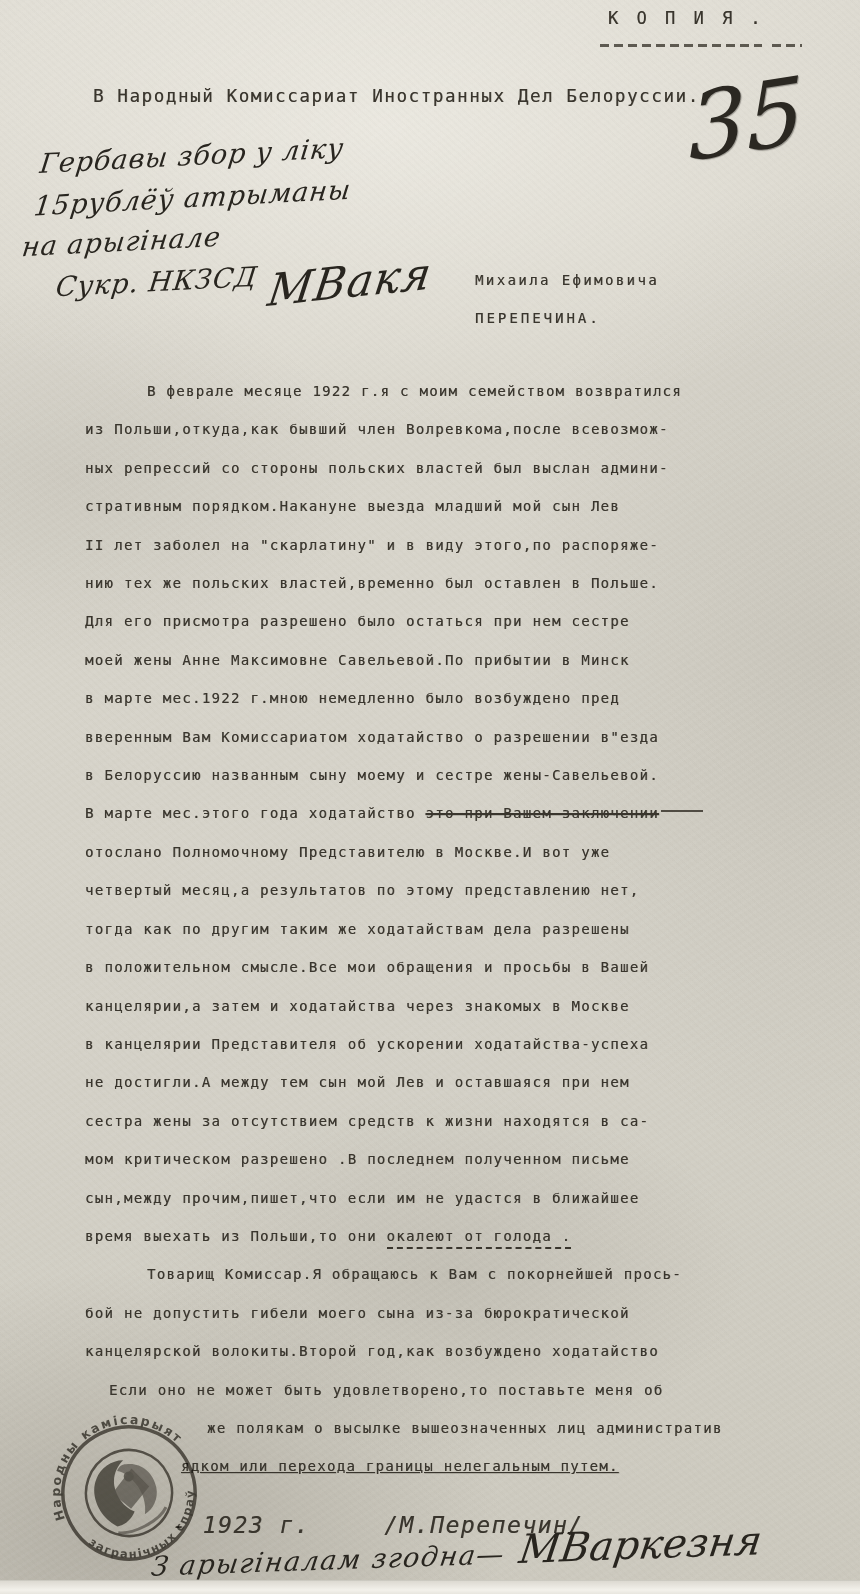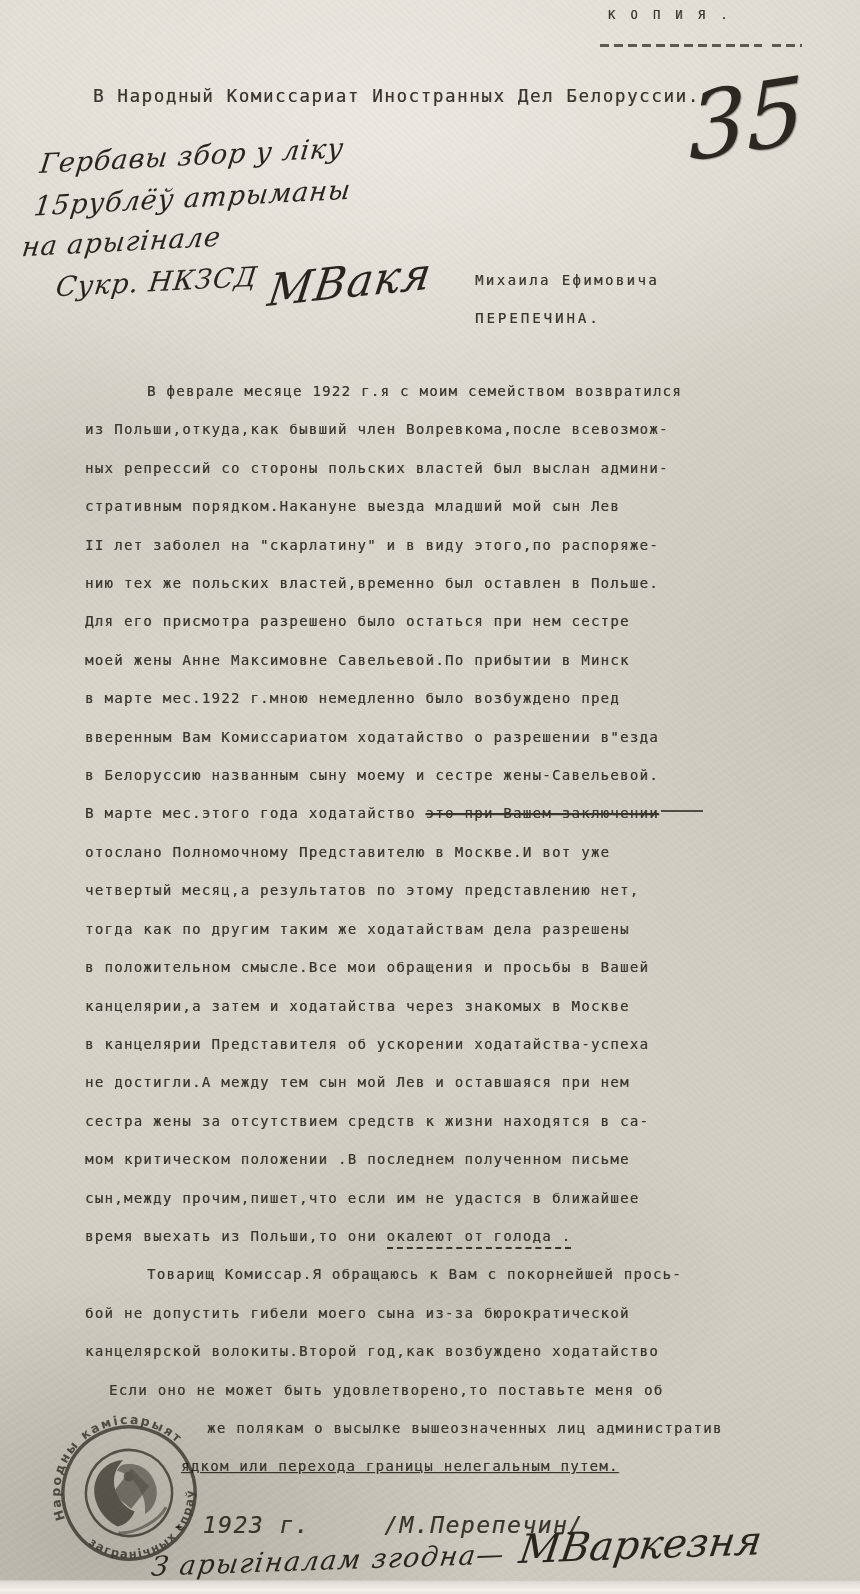--- a/index.html
+++ b/index.html
@@ -27,21 +27,21 @@
     background:linear-gradient(#dcd9d1,#f3f1eb 70%,#e8e6df);
     border-top:1px solid rgba(150,145,135,0.35);
   }
   
   .type{
     color:#39352d;
     text-shadow:0.4px 0.4px 0.6px rgba(57,53,45,0.55);
   }
   .copy-label{
     position:absolute;left:608px;top:8px;
-    font-size:12px;letter-spacing:4px;
+    font-size:17px;letter-spacing:4px;
   }
   .copy-underline{
     position:absolute;left:600px;top:44px;width:162px;height:3px;
     background:repeating-linear-gradient(90deg,#3c382f 0 9px,transparent 9px 14px);
     opacity:.8;
   }
   .copy-underline2{
     position:absolute;left:772px;top:44px;width:30px;height:3px;
     background:repeating-linear-gradient(90deg,#3c382f 0 9px,transparent 9px 14px);
     opacity:.8;
@@ -139,21 +139,21 @@
       <div class="tline">в Белоруссию названным сыну моему и сестре жены-Савельевой.</div>
       <div class="tline">В марте мес.этого года ходатайство <span class="struck">это при Вашем заключении</span><span class="strike-ext"></span></div>
       <div class="tline">отослано Полномочному Представителю в Москве.И вот уже</div>
       <div class="tline">четвертый месяц,а результатов по этому представлению нет,</div>
       <div class="tline">тогда как по другим таким же ходатайствам дела разрешены</div>
       <div class="tline">в положительном смысле.Все мои обращения и просьбы в Вашей</div>
       <div class="tline">канцелярии,а затем и ходатайства через знакомых в Москве</div>
       <div class="tline">в канцелярии Представителя об ускорении ходатайства-успеха</div>
       <div class="tline">не достигли.А между тем сын мой Лев и оставшаяся при нем</div>
       <div class="tline">сестра жены за отсутствием средств к жизни находятся в са-</div>
-      <div class="tline">мом критическом положении .В последнем полученном письме</div>
+      <div class="tline">мом критическом разрешено .В последнем полученном письме</div>
       <div class="tline">сын,между прочим,пишет,что если им не удастся в ближайшее</div>
       <div class="tline">время выехать из Польши,то они <span class="dashed-u">окалеют от голода .</span></div>
       <div class="tline" style="padding-left: 62px;">Товарищ Комиссар.Я обращаюсь к Вам с покорнейшей прось-</div>
       <div class="tline">бой не допустить гибели моего сына из-за бюрократической</div>
       <div class="tline">канцелярской волокиты.Второй год,как возбуждено ходатайство</div>
       <div class="tline" style="padding-left: 24px;">Если оно не может быть удовлетворено,то поставьте меня об</div>
       <div class="tline" style="padding-left: 122px;">же полякам о высылке вышеозначенных лиц административ</div>
       <div class="tline" style="padding-left: 96px; text-decoration: underline;">ядком или перехода границы нелегальным путем.</div>
     </div>
 

